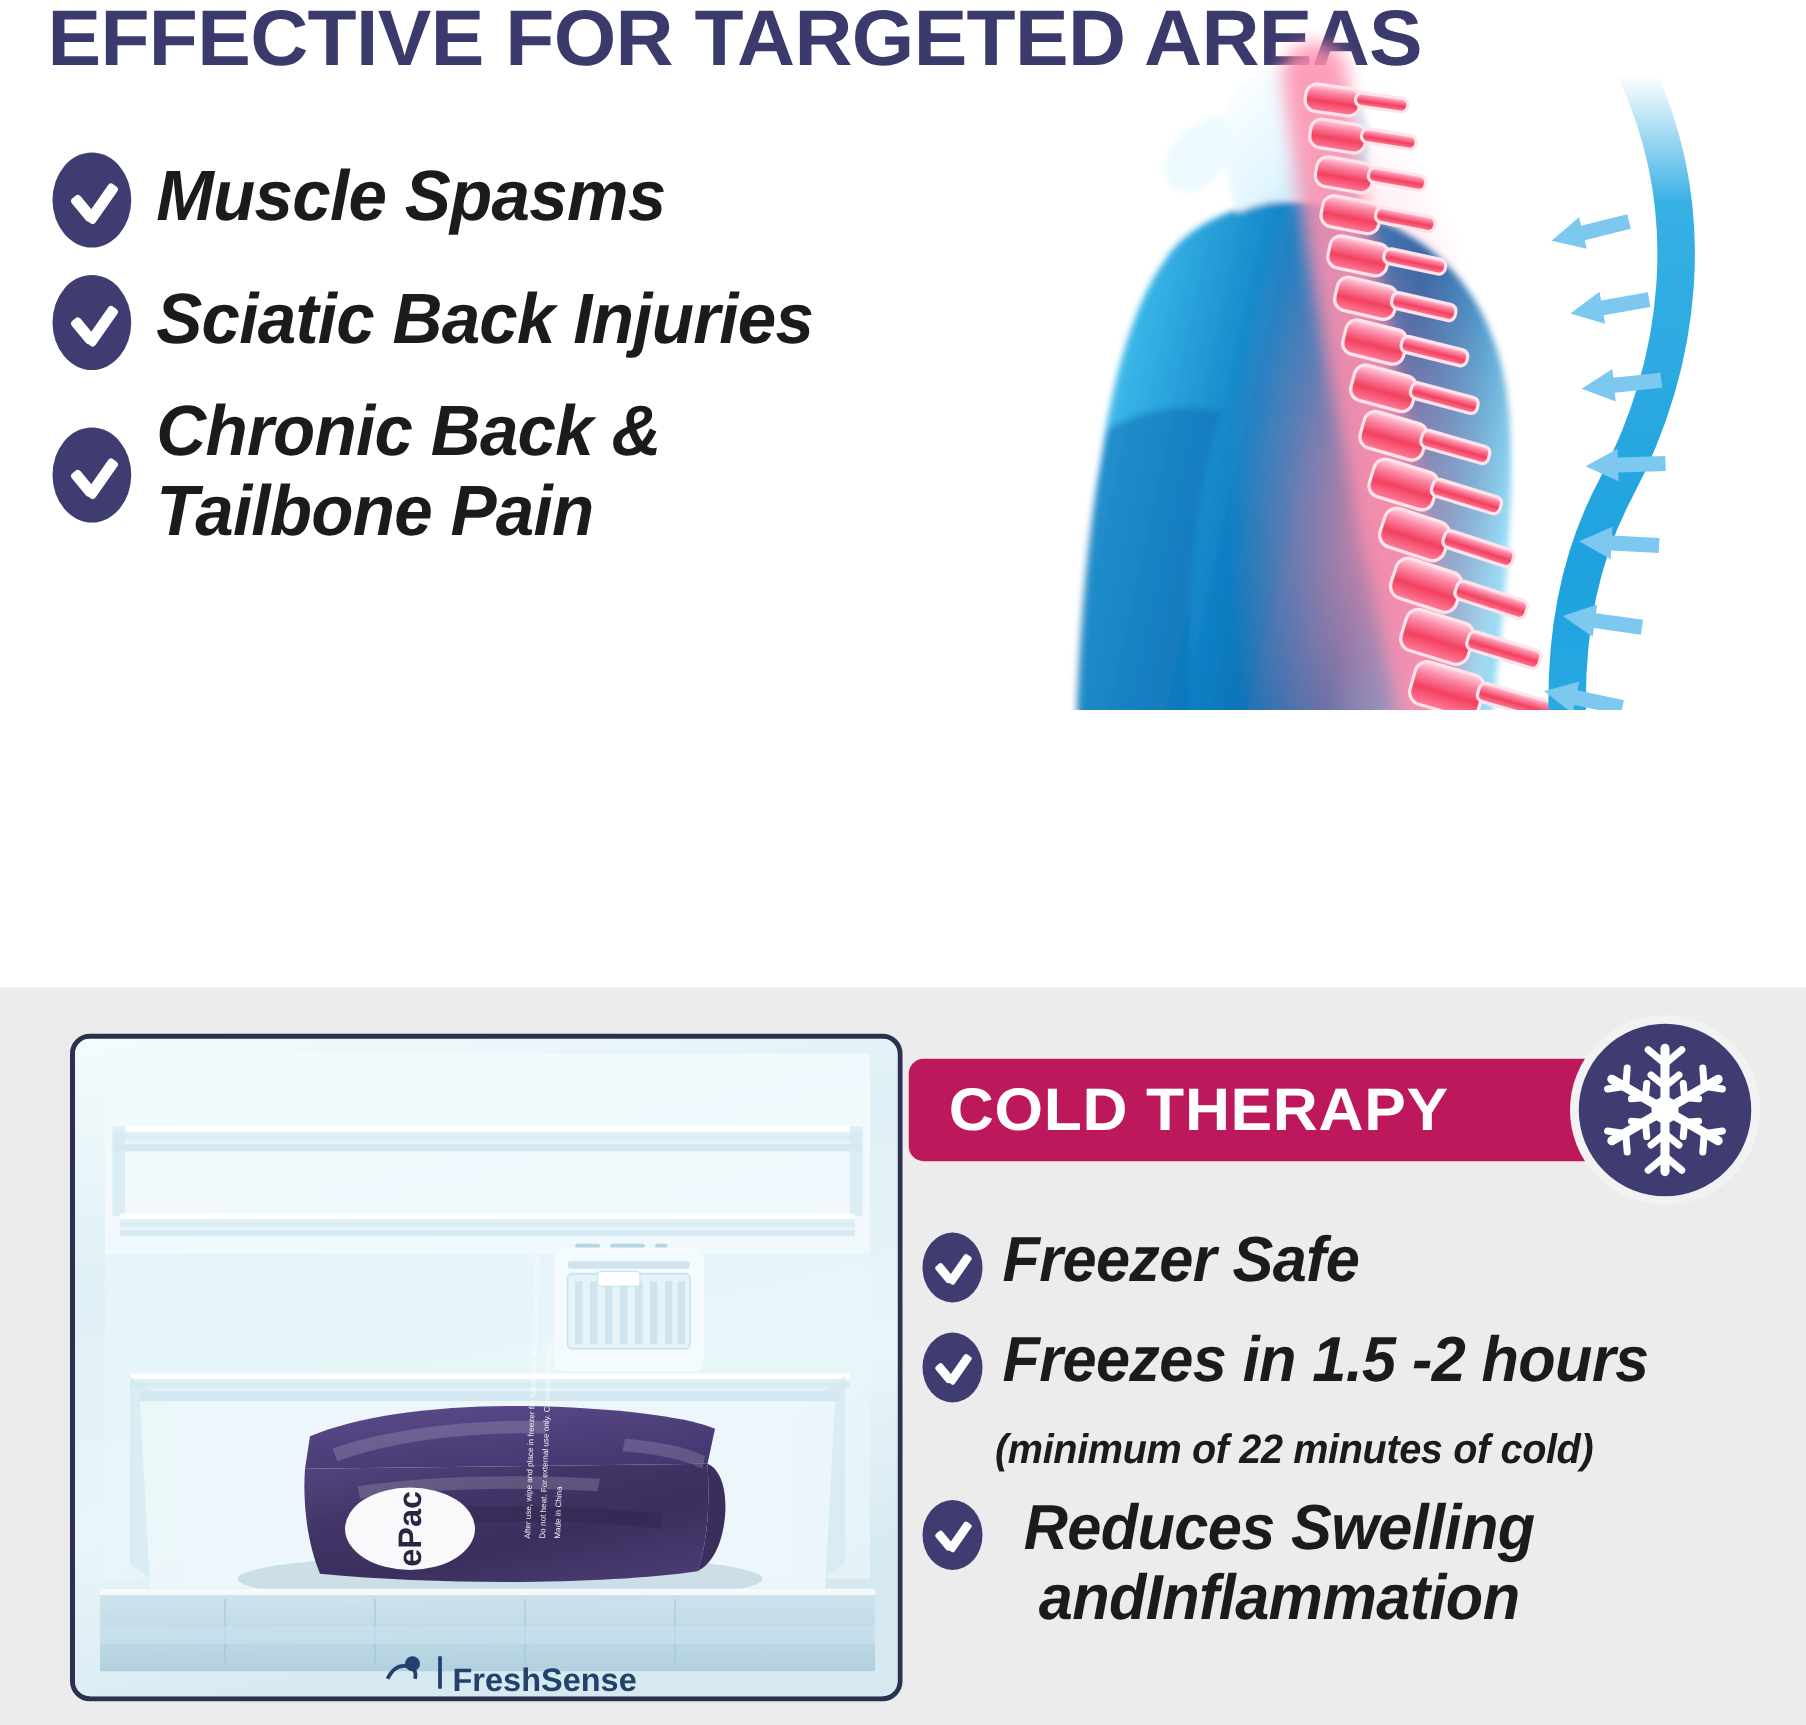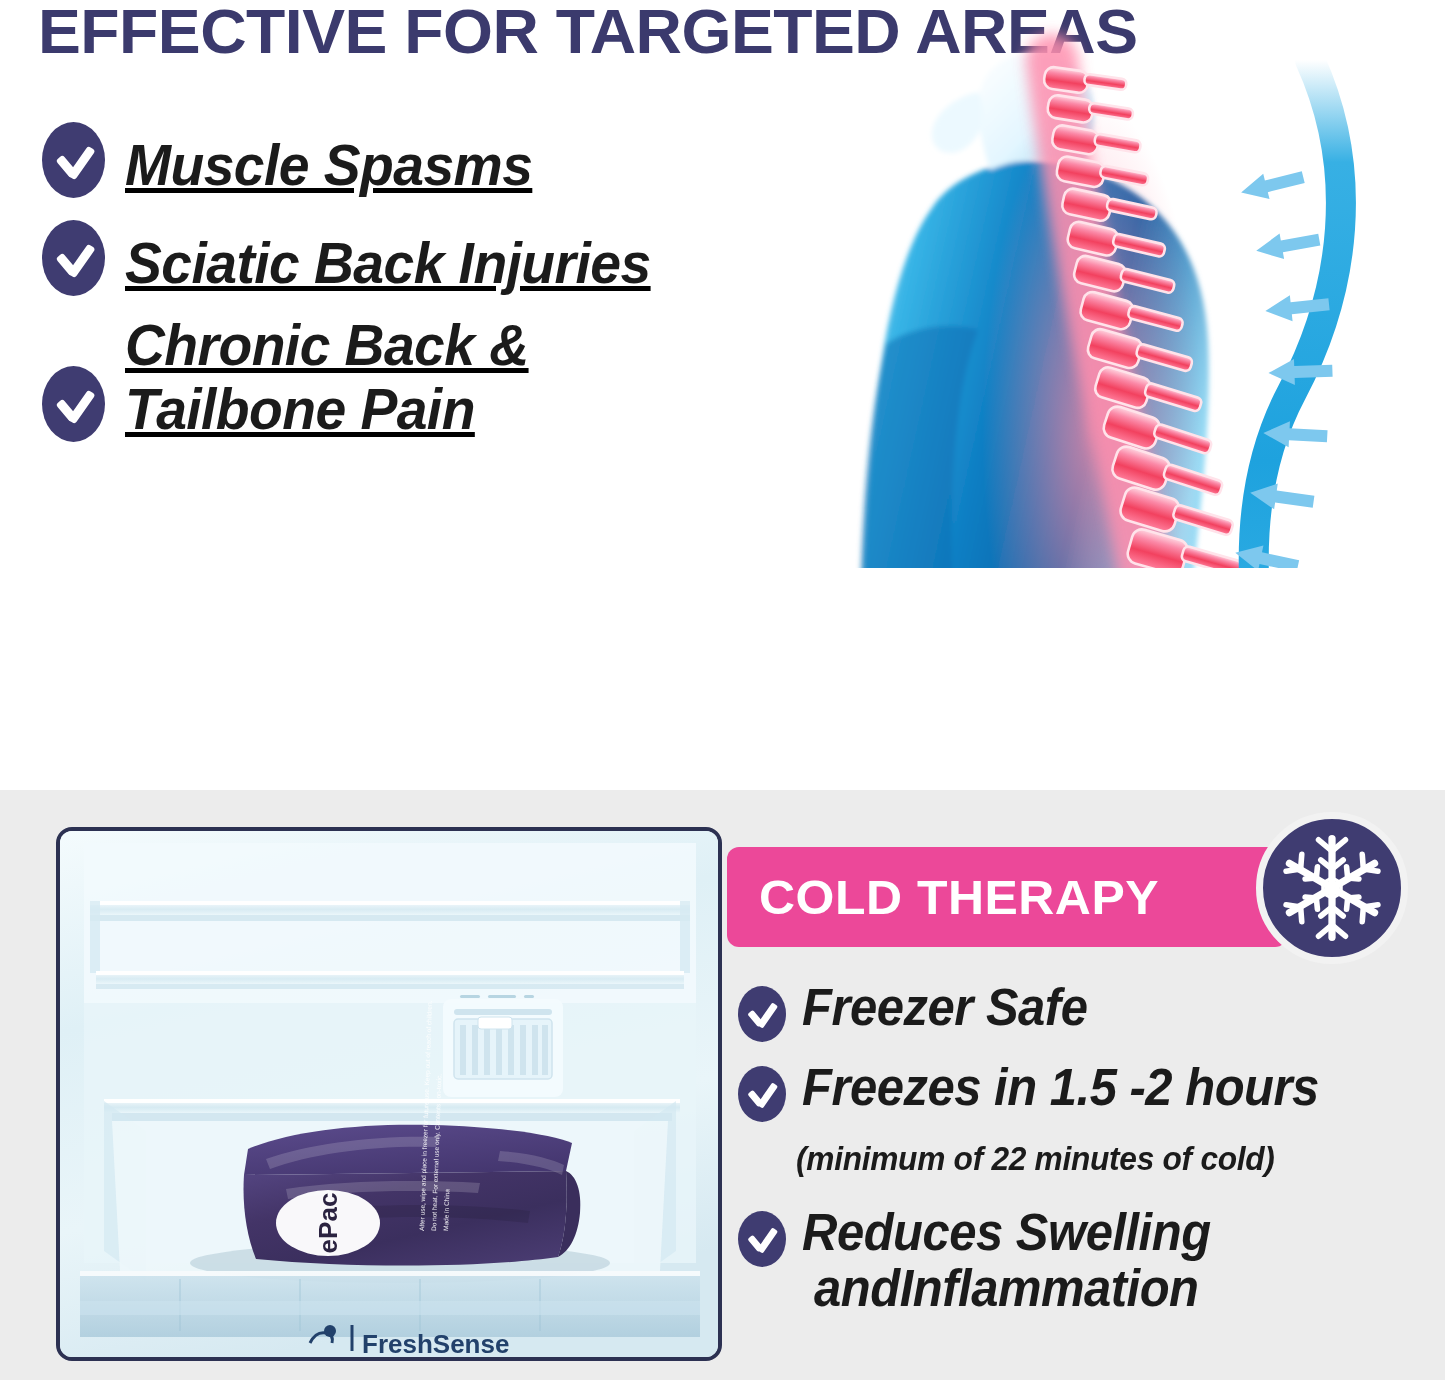--- a/index.html
+++ b/index.html
@@ -28,23 +28,22 @@
     white-space:nowrap;
     transform:scaleX(1.02);
     transform-origin:left top;
     line-height:1.05;
   }
 
   #benefit-list{
     position:absolute; left:42px; top:118px; width:840px;
   }
   .benefit-row{
-    display:flex; align-items:flex-end;
+    display:flex; align-items:center;
     margin-bottom:18px;
-    text-decoration:underline;
   }
   .benefit-row.tall{ margin-bottom:20px; }
 
   .check-badge{
     flex:0 0 auto;
     width:63px; height:76px;
     border-radius:50%;
     background:#3f3c71;
     position:relative;
     margin-right:20px;
@@ -104,22 +103,22 @@
     border:4px solid #2c3152;
     border-radius:16px;
     overflow:hidden;
     background:#eaf4f8;
   }
   #freezer-svg{ position:absolute; left:0; top:0; }
 
   
   #cold-banner{
     position:absolute; left:727px; top:57px;
-    width:560px; height:100px;
-    background:#ec4899;
+    width:560px; height:82px;
+    background:#be185d;
     border-radius:12px;
     display:flex; align-items:center;
   }
   #cold-banner-label{
     color:#ffffff;
     font-size:48px;
     font-weight:bold;
     font-stretch:condensed;
     letter-spacing:0.5px;
     margin-left:32px;
@@ -610,21 +609,21 @@
     </div>
 
     <div class="cold-row">
       <span class="check-badge-sm"></span>
       <div class="cold-text-wrap">
         <div class="cold-text">Freezes in 1.5 -2 hours</div>
       </div>
     </div>
     <div class="cold-subtext">(minimum of 22 minutes of cold)</div>
 
-    <div class="cold-row" style="margin-top:27px;">
+    <div class="cold-row" style="margin-top:16px;gap:17px;">
       <span class="check-badge-sm"></span>
       <div class="cold-text-wrap">
         <div class="cold-text">Reduces Swelling
 andInflammation</div>
       </div>
     </div>
 
   </div>
 </div>
 

